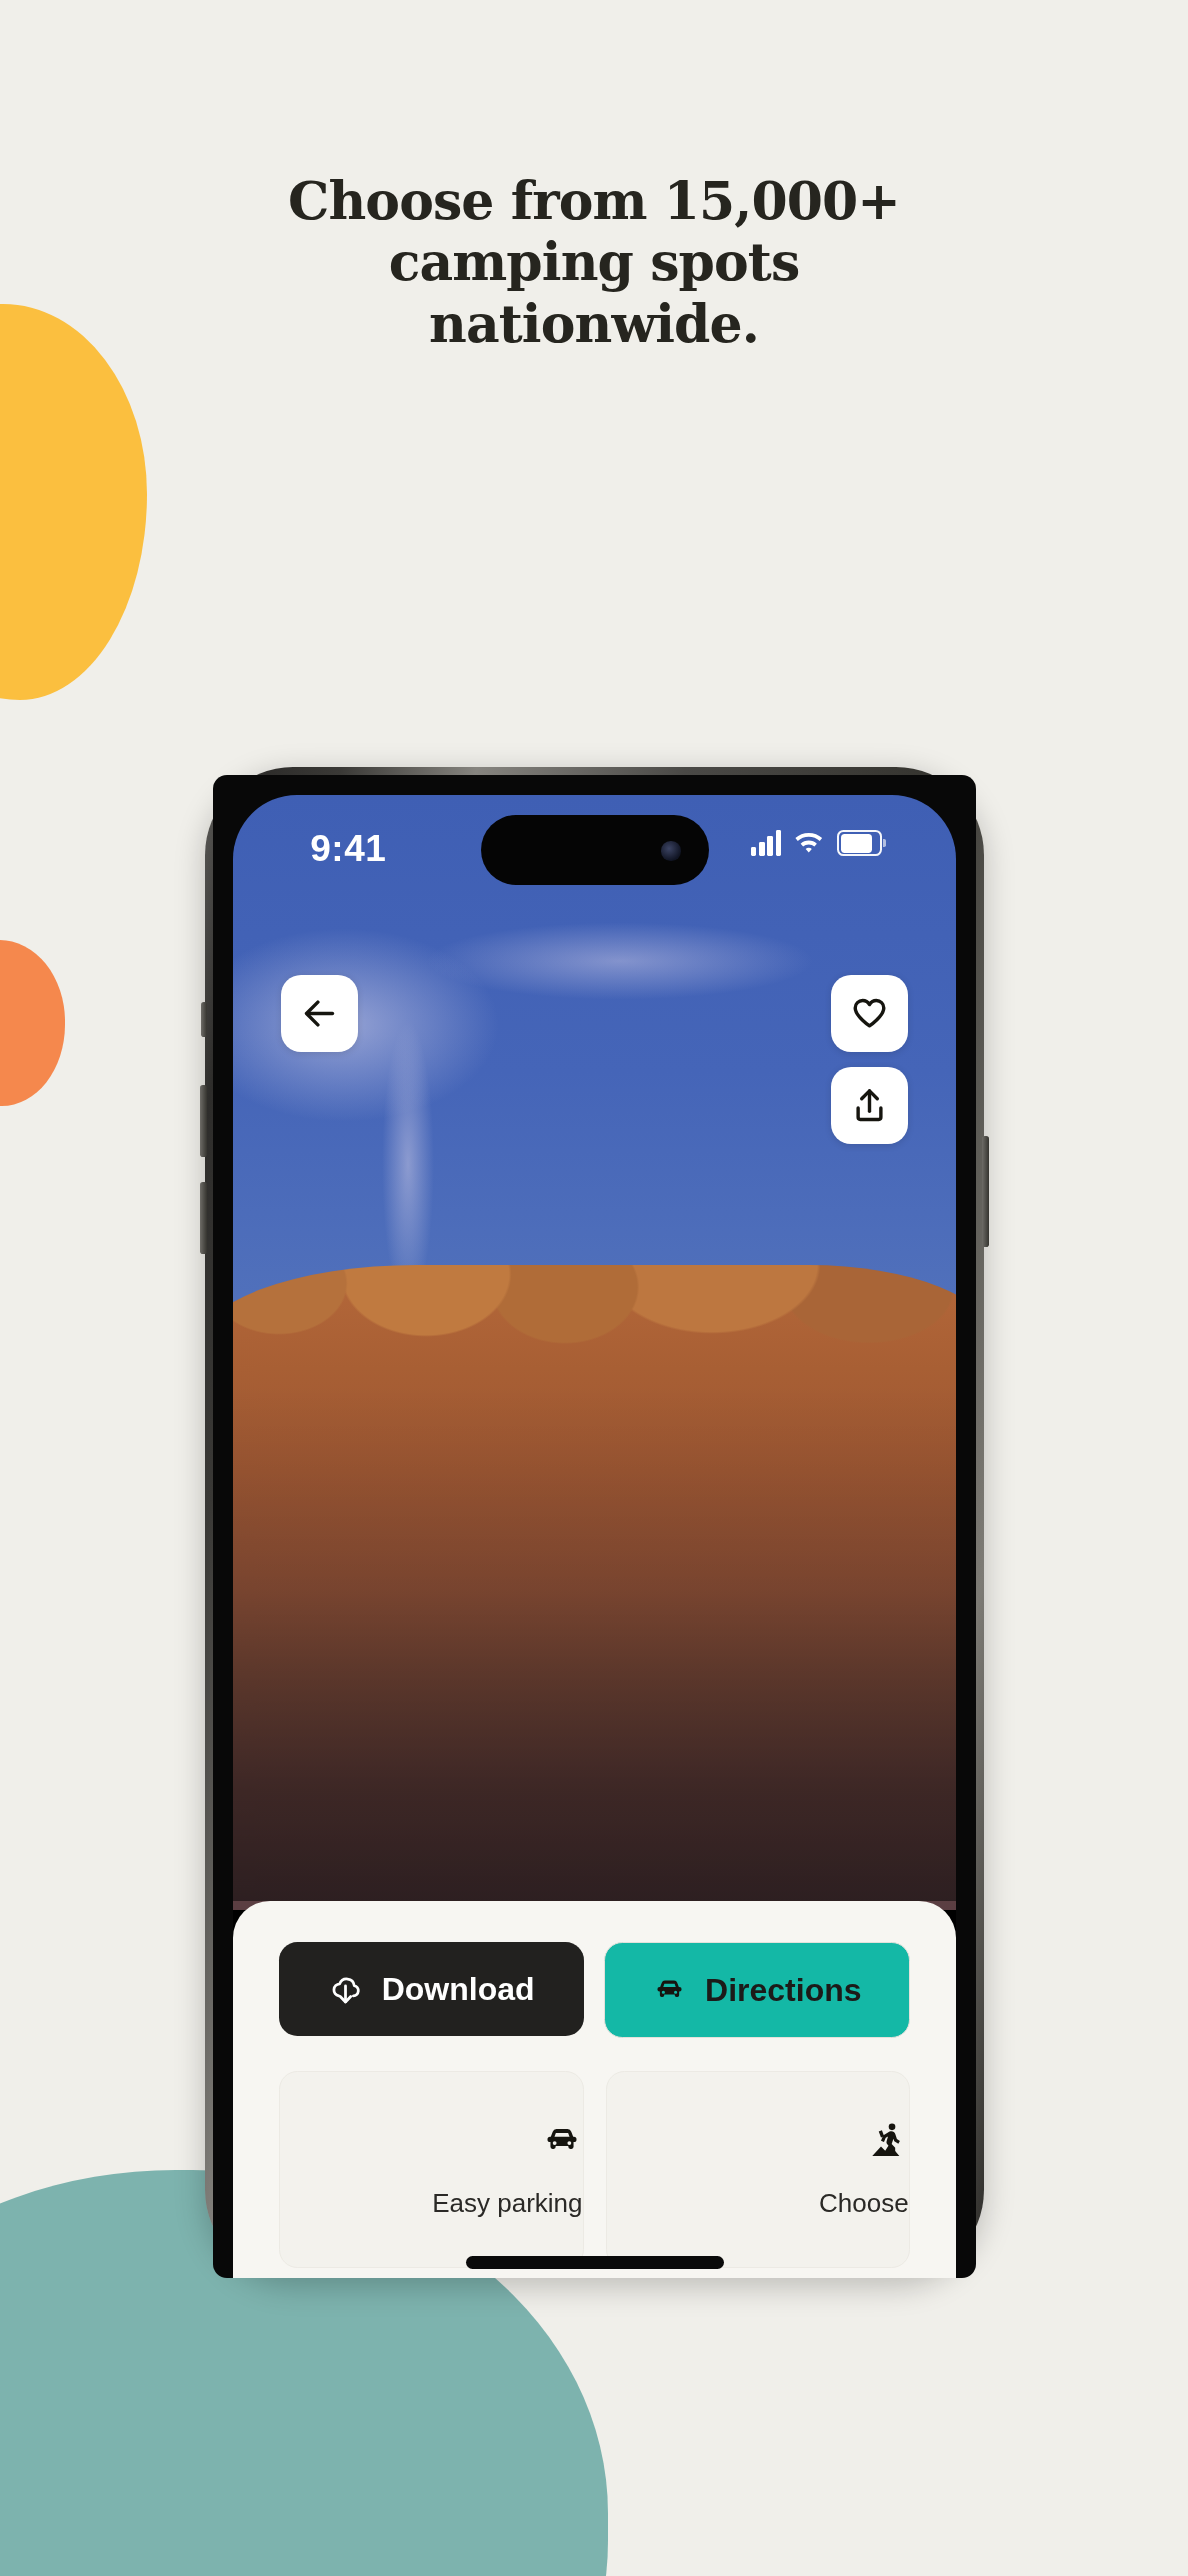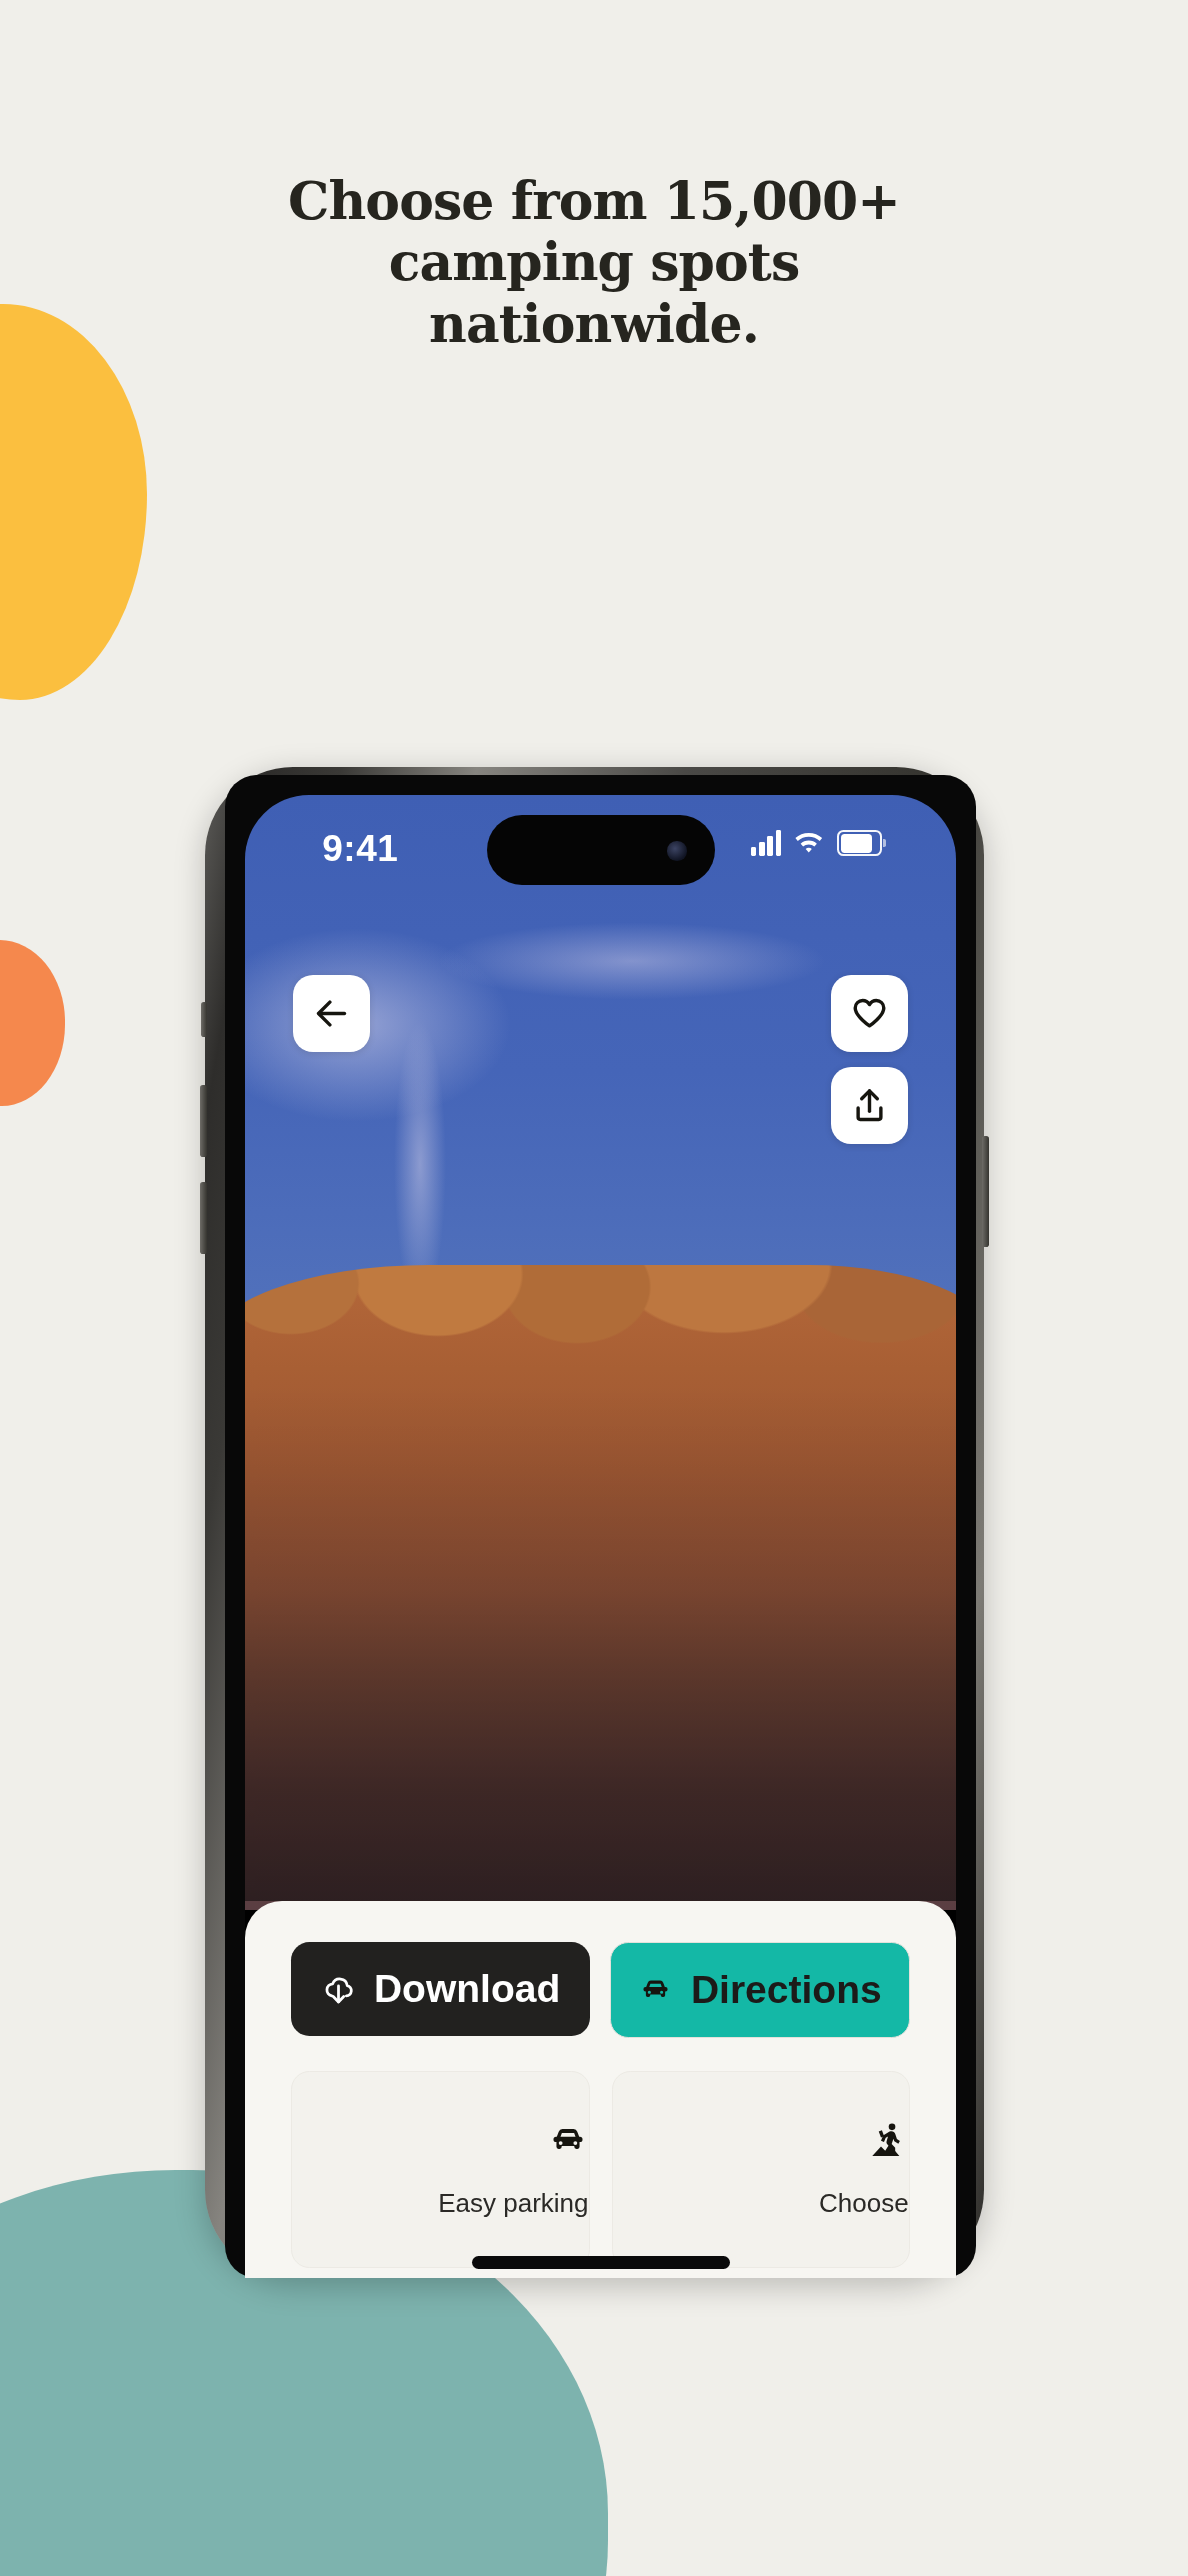--- a/index.html
+++ b/index.html
@@ -42,21 +42,21 @@
   
   #phone{
     position:absolute;left:205px;top:767px;width:779px;height:1511px;
     border-radius:88px;
     background:linear-gradient(100deg,#5d5c59 0%,#2e2d2b 6%,#3a3936 13%,#86847f 26%,#4a4946 46%,#35342f 70%,#7d7b75 88%,#2b2a27 100%);
     box-shadow:0 7.4px 31px rgba(0,0,0,.22);
     z-index:6;
   }
   #phone-inner{
     position:absolute;left:8.3px;top:8.3px;right:8.3px;bottom:0;
-    border-radius:32px;background:#080808;margin-left:12px;
+    border-radius:14px;background:#080808;
   }
   #screen{
     position:absolute;left:20px;top:20px;right:20px;bottom:0;
     border-radius:64px 64px 0 0;overflow:hidden;background:#000;
   }
   
   .sidebtn{position:absolute;background:linear-gradient(90deg,#6e6c67,#35342f);border-radius:2.8px;}
   #btn-mute{left:-3.7px;top:235px;width:5.5px;height:35px;}
   #btn-volup{left:-4.6px;top:318px;width:6.4px;height:72px;}
   #btn-voldn{left:-4.6px;top:415px;width:6.4px;height:72px;}
@@ -150,21 +150,21 @@
   
   #sheet{
     position:absolute;left:0;right:0;top:1106px;bottom:0;
     background:#f7f6f2;border-radius:37px 37px 0 0;z-index:22;
     padding:41px 46px 0 46px;box-sizing:border-box;
   }
   #action-row{display:flex;gap:20px;}
   .action{
     flex:1;height:94px;border-radius:18.4px;
     display:flex;align-items:center;justify-content:center;gap:18.4px;
-    font-size:39px;font-weight:700;
+    font-size:32px;font-weight:700;
   }
   #act-download{background:#22211f;color:#fff;}
   #act-directions{background:#14b8a6;color:#1c1b19;border:1.8px solid #e3e1db;}
 
   #tag-row{display:flex;gap:22px;margin-top:33px;}
   .tag-card{
     flex:1;height:195px;border-radius:18.4px;background:#f3f2ed;border:1.8px solid #eceae4;
     display:flex;flex-direction:column;align-items:flex-end;justify-content:center;gap:26px;
   }
   .tag-label{font-size:26px;color:#2a2926;font-weight:400;}

